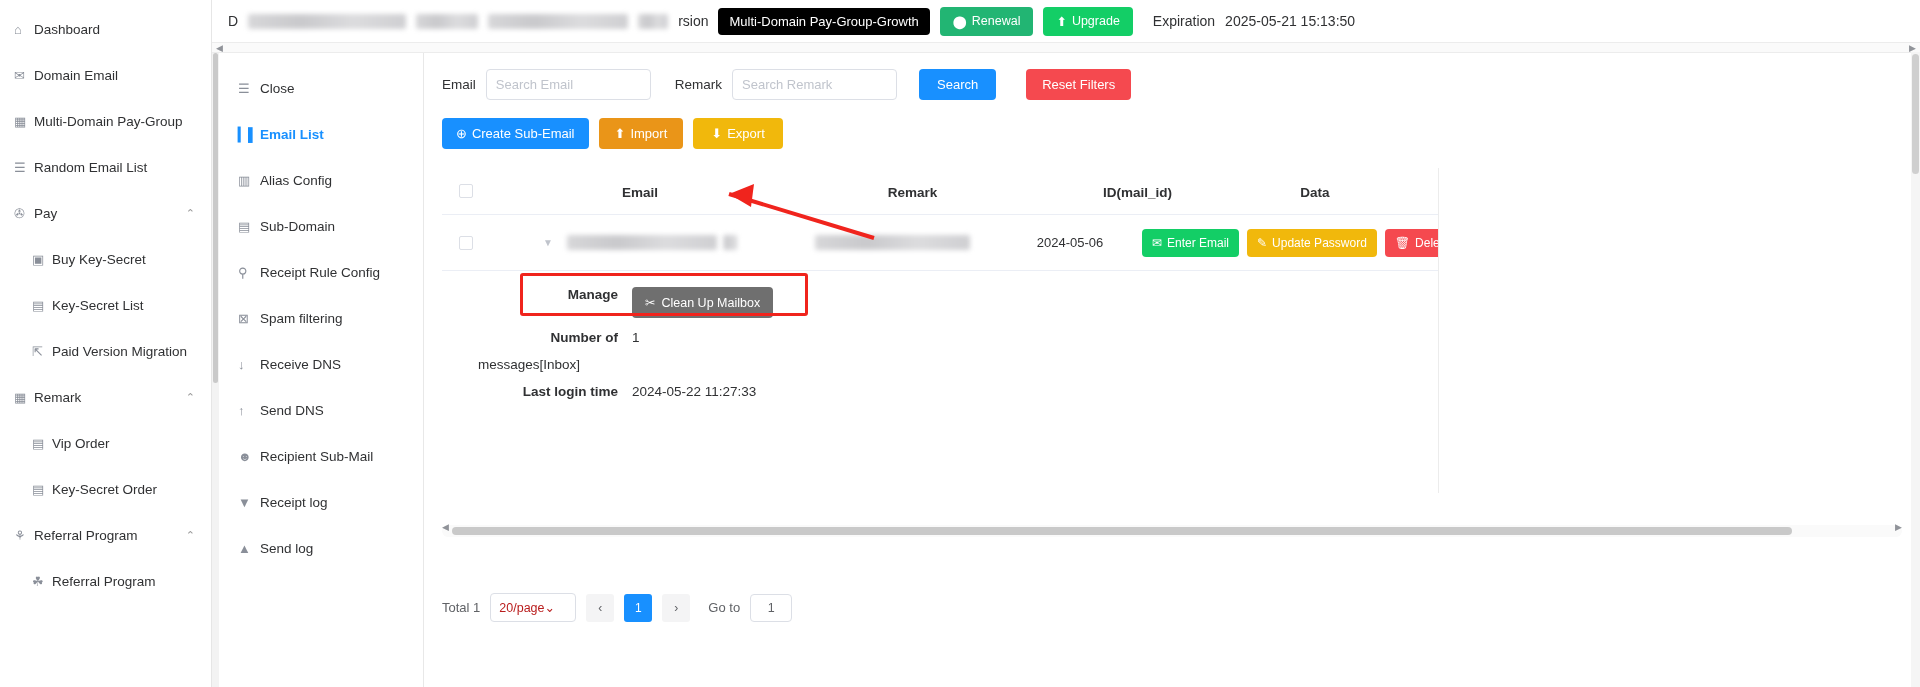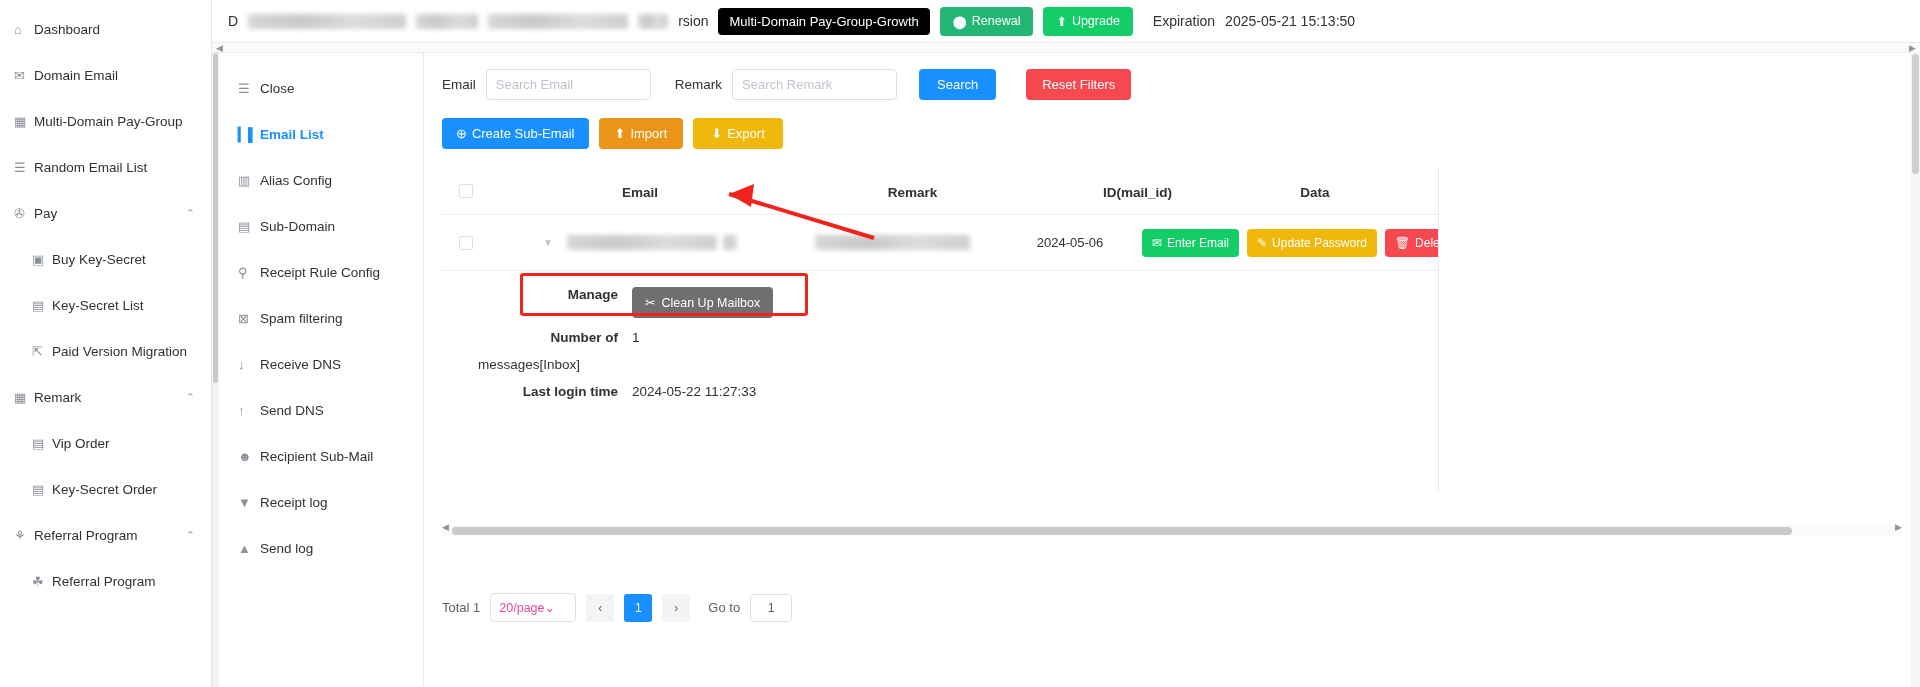--- a/index.html
+++ b/index.html
@@ -340,21 +340,21 @@
     display: flex;
     align-items: center;
     gap: 10px;
     font-size: 13px;
     color: #606266;
   }
   .sel {
     width: 86px; height: 29px;
     border: 1px solid #dcdfe6; border-radius: 4px;
     display: flex; align-items: center; justify-content: flex-start;
-    padding: 0 8px; font-size: 12.5px; color: #ec4899;
+    padding: 0 8px; font-size: 12.5px; color: #b91c1c;
     cursor: pointer; background: #fff;
   }
   .pbtn {
     min-width: 28px; height: 28px;
     border: none; background: #f4f4f5;
     border-radius: 3px; color: #606266;
     font-size: 12px; cursor: pointer;
     display: inline-flex; align-items: center; justify-content: center;
     font-family: "Liberation Sans", sans-serif;
   }

